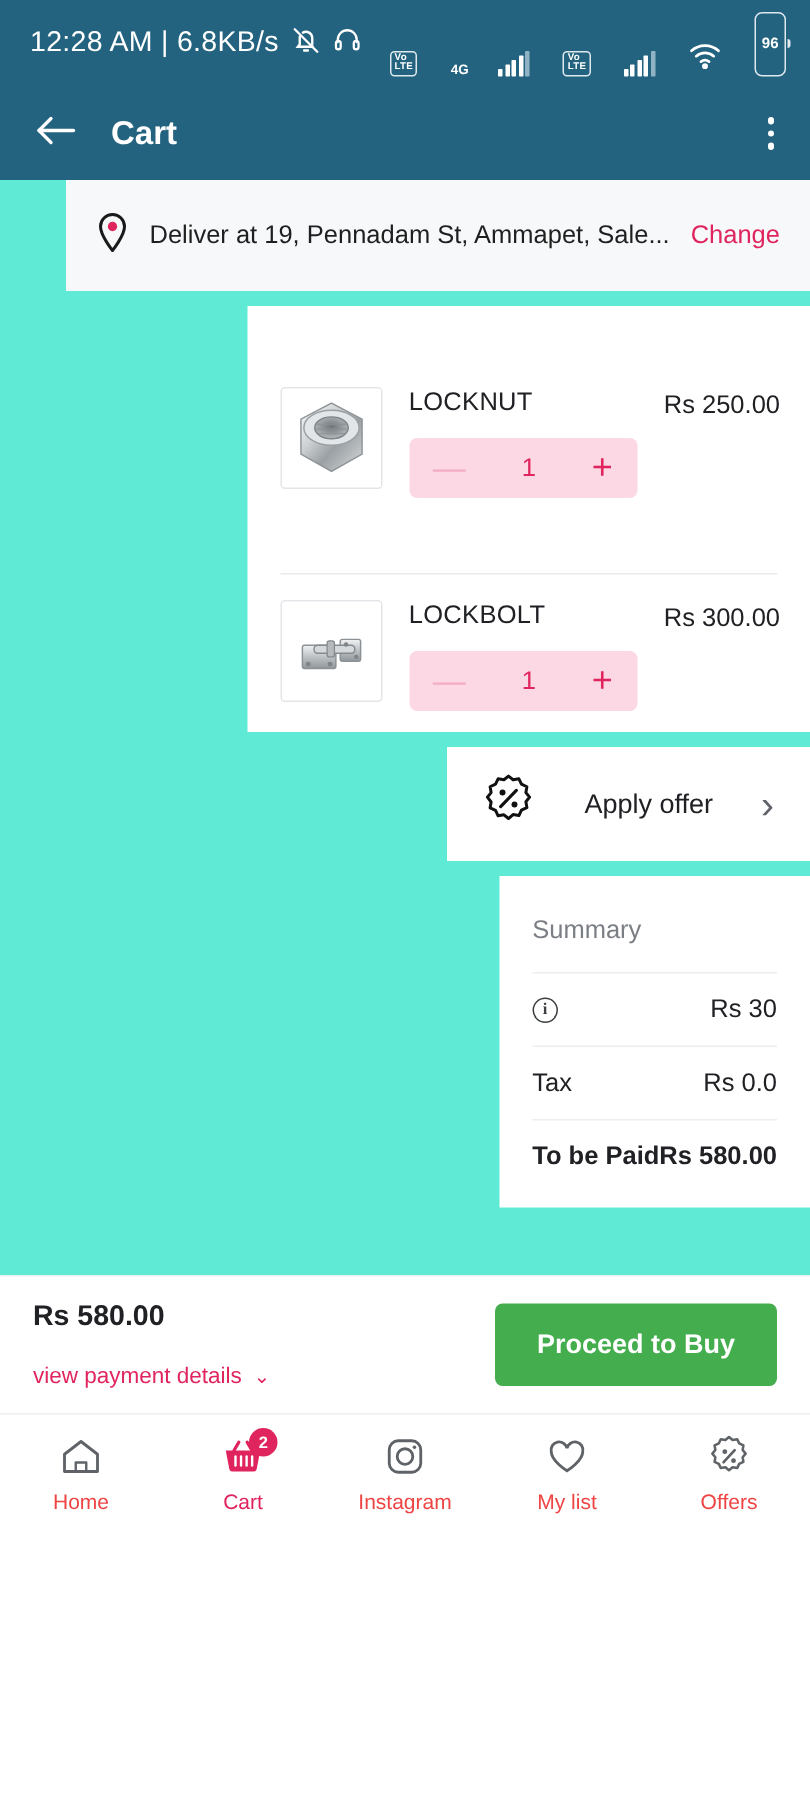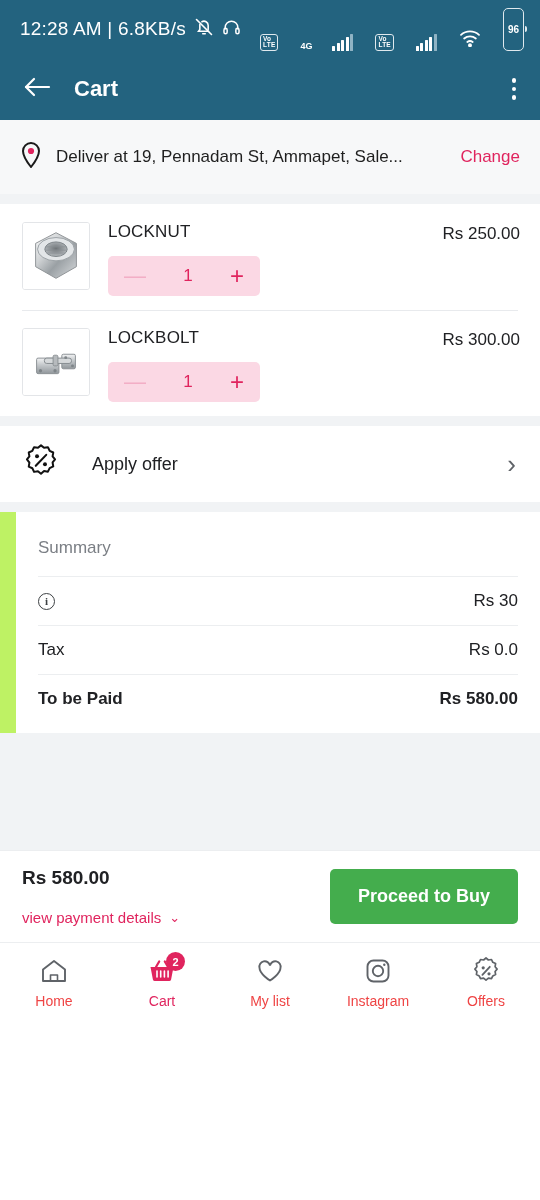--- a/index.html
+++ b/index.html
@@ -44,37 +44,37 @@
   .appbar {
     height: 62px; background: #23637f; color: #fff;
     display: flex; align-items: center; padding: 0 18px 0 22px; flex: 0 0 62px;
   }
   .appbar .title { font-size: 22px; font-weight: bold; margin-left: 22px; }
   .appbar .spacer { flex: 1; }
   .kebab { display: flex; flex-direction: column; gap: 4px; padding: 6px; cursor: pointer; }
   .kebab span { width: 4.5px; height: 4.5px; border-radius: 50%; background: #fff; display: block; }
 
   
-  .body { flex: 1; background: #bef264; overflow: hidden; display: flex; flex-direction: column; }
+  .body { flex: 1; background: #5eead4; overflow: hidden; display: flex; flex-direction: column; align-items: flex-end; }
 
   .addressbar {
     background: #f7f8f9; display: flex; align-items: center;
     padding: 16px 20px; gap: 14px; height: 74px; flex: 0 0 74px;
   }
   .addr-text {
     font-size: 17px; color: #1f1f1f; flex: 1;
     white-space: nowrap; overflow: hidden; text-overflow: ellipsis;
   }
   .addr-change { font-size: 17px; color: #e0245e; font-weight: 500; cursor: pointer; }
 
   .gap { background: #f1f3f5; flex: 0 0 10px; }
   .card { background: #ffffff; }
 
   
-  .item { display: flex; padding: 18px 20px 14px 22px; gap: 18px; position: relative; }
+  .item { display: flex; padding: 18px 20px 14px 22px; gap: 18px; position: relative; margin-top: 36px; }
   .item + .item::before {
     content:""; position:absolute; top:0; left:22px; right:22px; height:1px; background:#e8eaed;
   }
   .thumb {
     width: 68px; height: 68px; border: 1px solid #e3e5e8; border-radius: 3px;
     background: #fff; flex: 0 0 68px; display: flex; align-items: center; justify-content: center;
     overflow: hidden;
   }
   .thumb svg { width: 100%; height: 100%; }
   .item-mid { flex: 1; display: flex; flex-direction: column; gap: 14px; }
@@ -382,35 +382,35 @@
           </g>
         </svg>
         <span class="badge">2</span>
       </span>
       <span>Cart</span>
     </div>
 
     <div class="nav-item">
       <span class="nav-ic">
         <svg viewBox="0 0 30 30" fill="none" stroke="#5f6368" stroke-width="1.9">
-          <path d="M15 24.5S4.5 18 4.5 11.8A5.3 5.3 0 0 1 15 9.5a5.3 5.3 0 0 1 10.5 2.3C25.5 18 15 24.5 15 24.5z"></path>
-        </svg>
-      </span>
-      <span>My list</span>
+          <rect x="4.5" y="4.5" width="21" height="21" rx="6"></rect>
+          <circle cx="15" cy="15" r="5.2"></circle>
+            <circle cx="21.3" cy="8.8" r="1.2" fill="#5f6368" stroke="none"></circle>
+        </svg>
+      </span>
+      <span>Instagram</span>
     </div>
 
     <div class="nav-item">
       <span class="nav-ic">
         <svg viewBox="0 0 30 30" fill="none" stroke="#5f6368" stroke-width="1.9">
-          <rect x="4.5" y="4.5" width="21" height="21" rx="6"></rect>
-          <circle cx="15" cy="15" r="5.2"></circle>
-            <circle cx="21.3" cy="8.8" r="1.2" fill="#5f6368" stroke="none"></circle>
-        </svg>
-      </span>
-      <span>Instagram</span>
+          <path d="M15 24.5S4.5 18 4.5 11.8A5.3 5.3 0 0 1 15 9.5a5.3 5.3 0 0 1 10.5 2.3C25.5 18 15 24.5 15 24.5z"></path>
+        </svg>
+      </span>
+      <span>My list</span>
     </div>
 
     <div class="nav-item">
       <span class="nav-ic">
         <svg viewBox="0 0 30 30">
           <path d="M15 2l2.4 2 3.1-.5 1.3 2.8 2.8 1.3-.5 3.1 2 2.4-2 2.4.5 3.1-2.8 1.3-1.3 2.8-3.1-.5-2.4 2-2.4-2-3.1.5-1.3-2.8-2.8-1.3.5-3.1-2-2.4 2-2.4-.5-3.1 2.8-1.3 1.3-2.8 3.1.5z" fill="none" stroke="#5f6368" stroke-width="1.7" stroke-linejoin="round"></path>
           <circle cx="12.2" cy="11.8" r="1.6" fill="#5f6368"></circle>
             <circle cx="18" cy="17.8" r="1.6" fill="#5f6368"></circle>
           <line x1="18.8" y1="10.8" x2="11.4" y2="18.8" stroke="#5f6368" stroke-width="1.8" stroke-linecap="round"></line>
         </svg>

